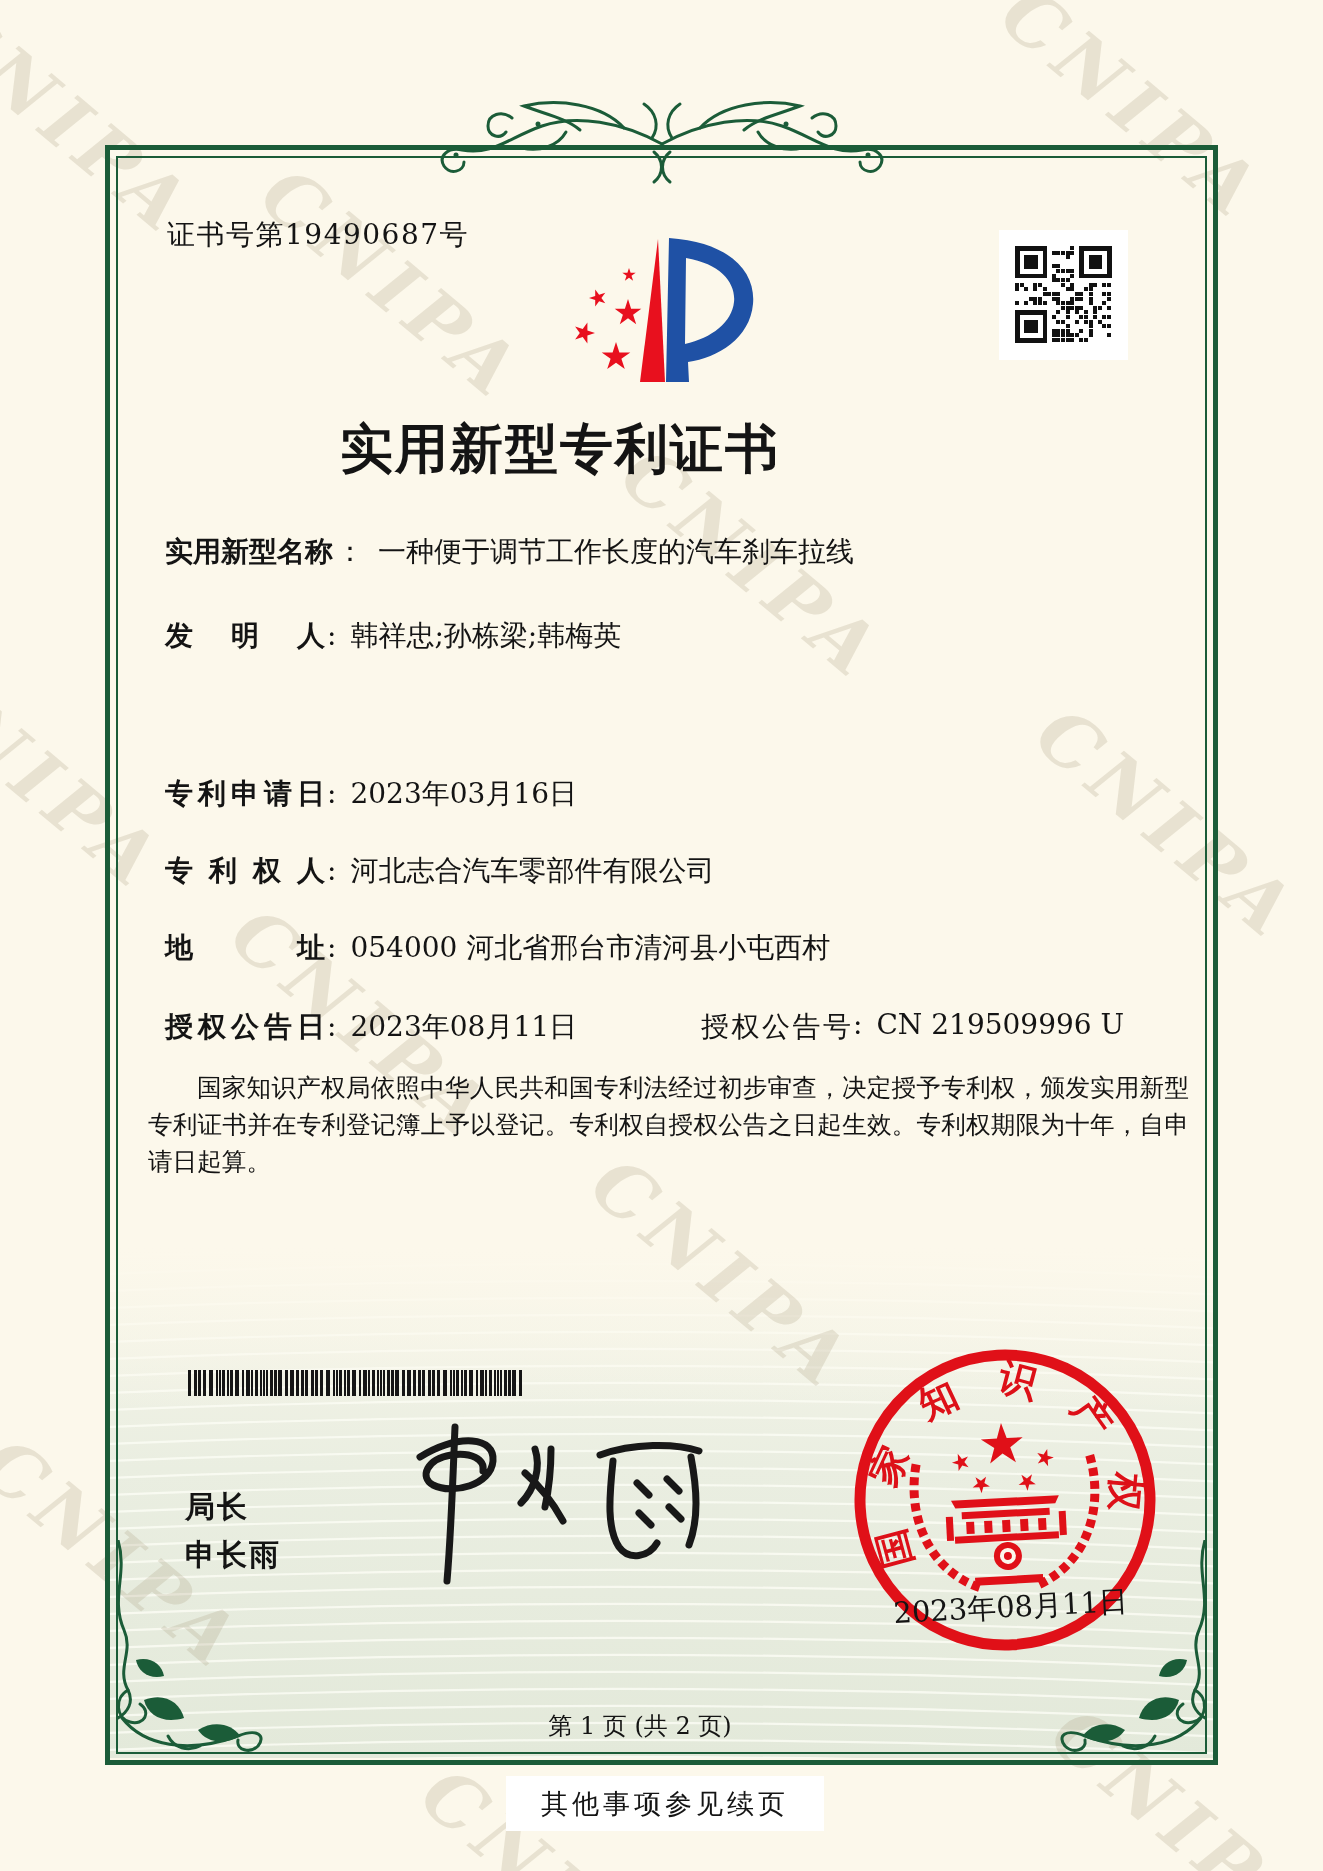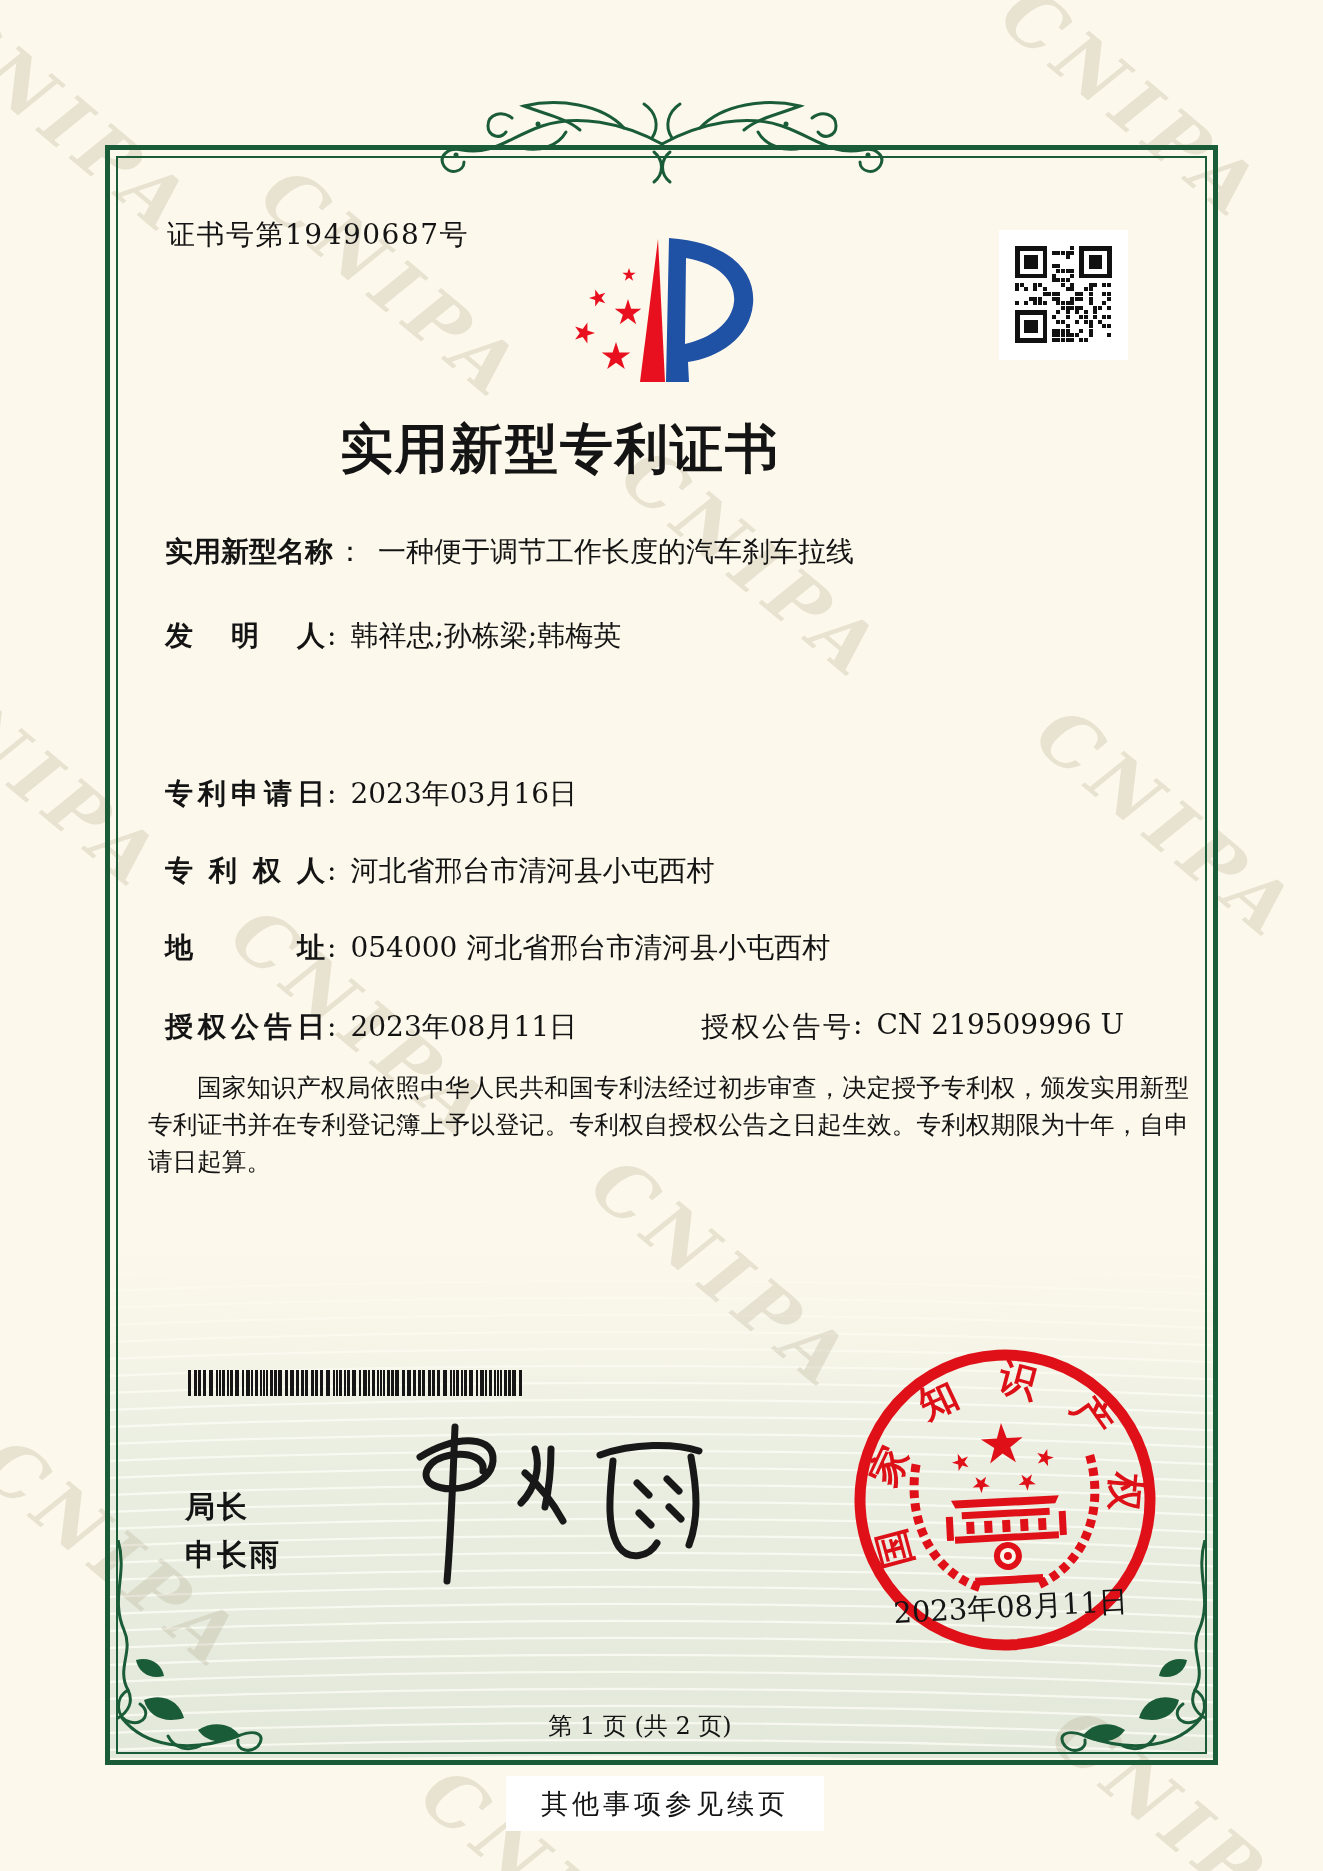--- a/index.html
+++ b/index.html
@@ -258,21 +258,21 @@
   <div class="frow" style="top:533px">
     <span class="flabel">实用新型名称</span><span class="fsep"> ：</span><span>一种便于调节工作长度的汽车刹车拉线</span>
   </div>
   <div class="frow" style="top:617px">
     <span class="flabel">发明人</span><span class="fsep">:</span><span>韩祥忠;孙栋梁;韩梅英</span>
   </div>
   <div class="frow" style="top:775px">
     <span class="flabel">专利申请日</span><span class="fsep">:</span><span>2023年03月16日</span>
   </div>
   <div class="frow" style="top:852px">
-    <span class="flabel">专利权人</span><span class="fsep">:</span><span>河北省邢台市清河县小屯西村</span>
+    <span class="flabel">专利权人</span><span class="fsep">:</span><span>河北志合汽车零部件有限公司</span>
   </div>
   <div class="frow" style="top:929px">
     <span class="flabel">地址</span><span class="fsep">:</span><span>054000 河北省邢台市清河县小屯西村</span>
   </div>
   <div class="frow" style="top:1008px">
     <span class="flabel">授权公告日</span><span class="fsep">:</span><span>2023年08月11日</span>
     <span class="fgroup2">
       <span class="flabel2">授权公告号</span><span class="fsep">:</span><span>CN 219509996 U</span>
     </span>
   </div>

